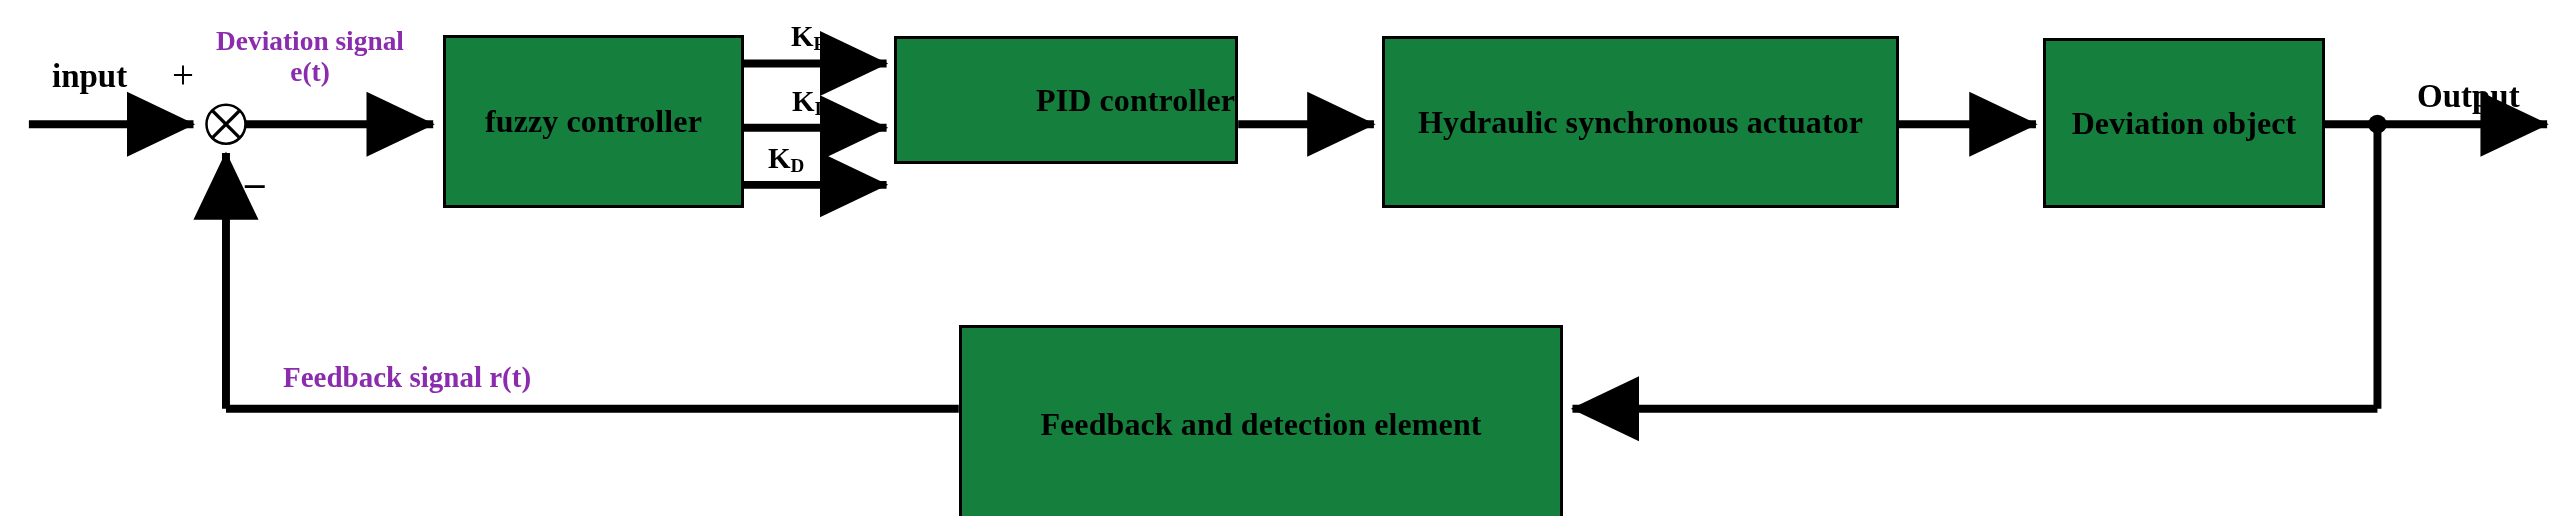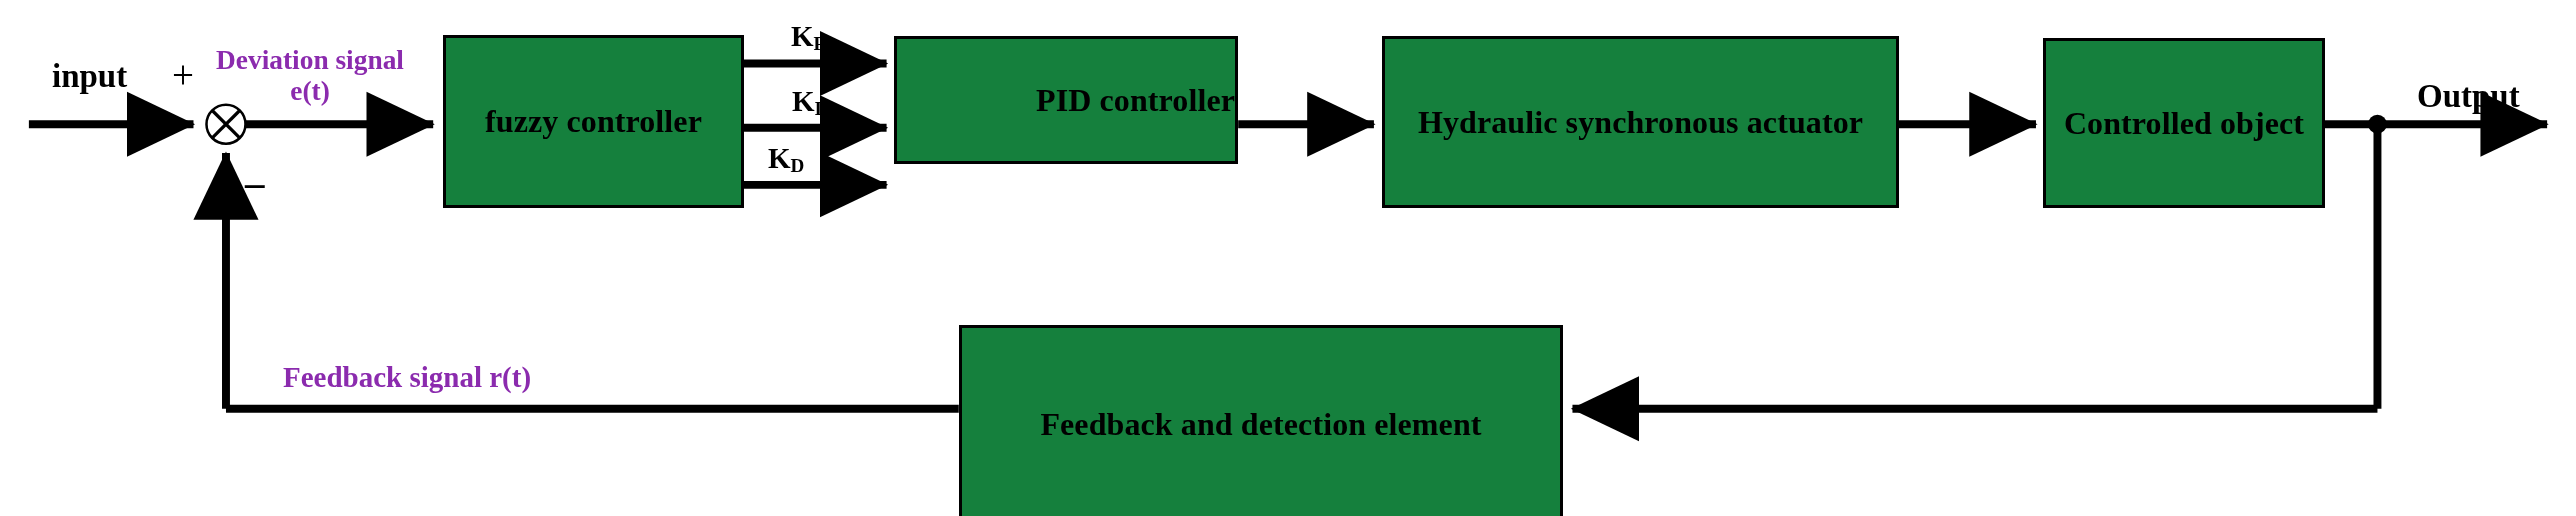--- a/index.html
+++ b/index.html
@@ -72,21 +72,20 @@
     vertical-align: baseline;
     position: relative;
     bottom: -0.22em;
   }
   .dev-label {
     position: absolute;
     text-align: center;
     font-size: 27.4px;
     font-weight: bold;
     line-height: 1.12;
-    margin-top: 19px;
   }
 </style>
 </head>
 <body>
 
 <div id="diagram-root">
 
   <svg id="diagram-svg" viewBox="0 0 3568 716">
     <defs>
       <marker id="arrowR" markerWidth="9" markerHeight="9" refX="8.4" refY="4.5" orient="auto" markerUnits="strokeWidth">
@@ -134,21 +133,21 @@
 
   <div class="blk" style="left:894px; top:36px; width:344px; height:128px;justify-content:flex-end;">
     <span class="blk-label">PID controller</span>
   </div>
 
   <div class="blk" style="left:1382px; top:36px; width:517px; height:172px;">
     <span class="blk-label">Hydraulic synchronous actuator</span>
   </div>
 
   <div class="blk" style="left:2043px; top:38px; width:282px; height:170px;">
-    <span class="blk-label">Controlled object</span>
+    <span class="blk-label">Deviation object</span>
   </div>
 
   <div class="blk" style="left:959px; top:325px; width:604px; height:198px;">
     <span class="blk-label">Feedback and detection element</span>
   </div>
 
   <div class="txt" style="left:52px; top:59px; font-size:33px;">input</div>
 
   <div class="sign" style="left:172px; top:52px; font-size:39px;">+</div>
 

